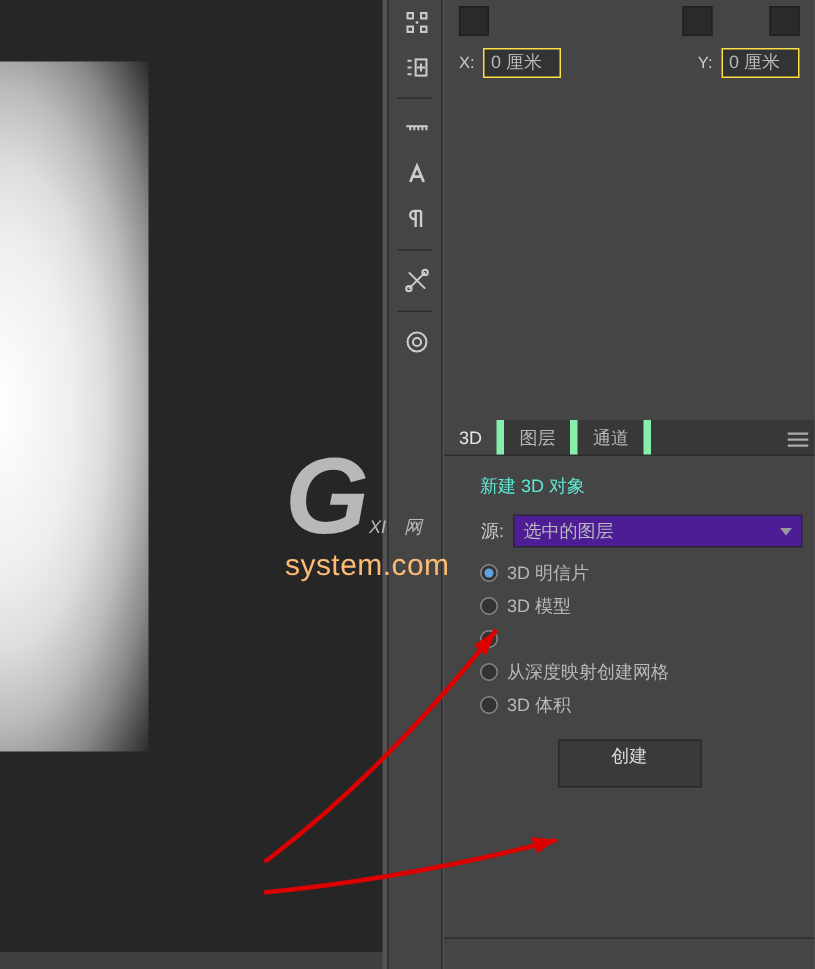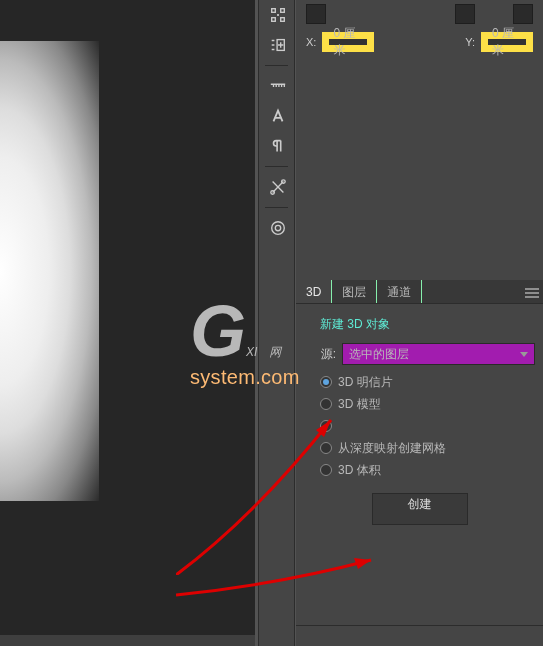--- a/index.html
+++ b/index.html
@@ -10,33 +10,33 @@
 .watermark .g{font-size:72px;font-weight:bold}
 .watermark .sub{font-size:20px;font-style:normal;display:block;margin-top:-6px;letter-spacing:.3px;color:#fdba74}
 .bottombar{position:absolute;left:0;bottom:0;width:255px;height:11px;background:#3f3f3f}
 .tool-col{position:absolute;left:258px;top:0;width:37px;height:646px;background:#454545;border-left:1px solid #2c2c2c;border-right:1px solid #2c2c2c}
 .tool-item{width:37px;height:30px;display:flex;align-items:center;justify-content:center;color:#ccc}
 .tool-item svg{width:18px;height:18px;stroke:#ccc;fill:none;stroke-width:1.5}
 .tool-sep{height:1px;margin:5px 6px;background:#2c2c2c}
 .main-panel{position:absolute;left:296px;top:0;width:247px;height:646px;background:#454545}
 .char-top{height:80px;padding:0 10px}
 .char-row{display:flex;align-items:center;height:28px;gap:6px}
-.field-small{width:52px;height:20px;background:#333;border:7px solid #fde047;color:#ccc;padding:0 4px;display:flex;align-items:center}
+.field-small{width:52px;height:20px;background:#333;border:1px solid #fde047;color:#ccc;padding:0 4px;display:flex;}
 .field-dark{width:20px;height:20px;background:#2a2a2a;border:1px solid #1e1e1e}
 .lbl{color:#ccc;font-size:11px}
 .tabs{display:flex;height:24px;background:#383838;border-bottom:1px solid #2c2c2c;position:relative;margin-top:200px}
-.tab{padding:0 10px;line-height:24px;color:#b8b8b8;border-right:1px solid #86efac;cursor:pointer}
+.tab{padding:0 10px;line-height:24px;color:#b8b8b8;border-right:5px solid #86efac;cursor:pointer}
 .tab.active{background:#454545;color:#e6e6e6}
 .tab-menu{position:absolute;right:4px;top:7px}
 .tab-menu svg{width:14px;height:10px}
 .panel-body{padding:8px 8px}
 .section-title{color:#5eead4;margin:4px 0 8px 16px}
 .form-row{display:flex;align-items:center;height:26px;gap:6px;margin-bottom:4px}
 .form-row .rlabel{width:32px;text-align:right;color:#ccc}
-.select{flex:1;height:22px;background:#a21caf;border:1px solid #2a2a2a;display:flex;align-items:center;justify-content:space-between;padding:0 6px;color:#ddd;cursor:pointer}
+.select{flex:1;height:22px;background:#4c1d95;border:1px solid #2a2a2a;display:flex;align-items:center;justify-content:space-between;padding:0 6px;color:#ddd;cursor:pointer}
 .select .arrow{width:0;height:0;border-left:4px solid transparent;border-right:4px solid transparent;border-top:5px solid #999}
 .radio-row{display:flex;align-items:center;height:22px;gap:6px;padding-left:16px}
 .radio{width:12px;height:12px;border-radius:50%;border:1px solid #888;background:#333;display:inline-flex;align-items:center;justify-content:center}
 .radio.sel::after{content:"";width:6px;height:6px;background:#5ea4e0;border-radius:50%}
 .sub-select{margin-left:36px;margin-bottom:6px}
 .sub-select .select{height:22px}
 .create-btn{display:block;margin:12px auto 0;width:96px;height:32px;background:#3a3a3a;border:1px solid #2a2a2a;color:#ddd;text-align:center;line-height:20px;cursor:pointer}
 .divider-bottom{position:absolute;left:0;bottom:20px;width:100%;height:1px;background:#2c2c2c}
 .arrow-annot{position:absolute;pointer-events:none;z-index:6}
 .arrow1{left:176px;top:415px;width:160px;height:160px}

